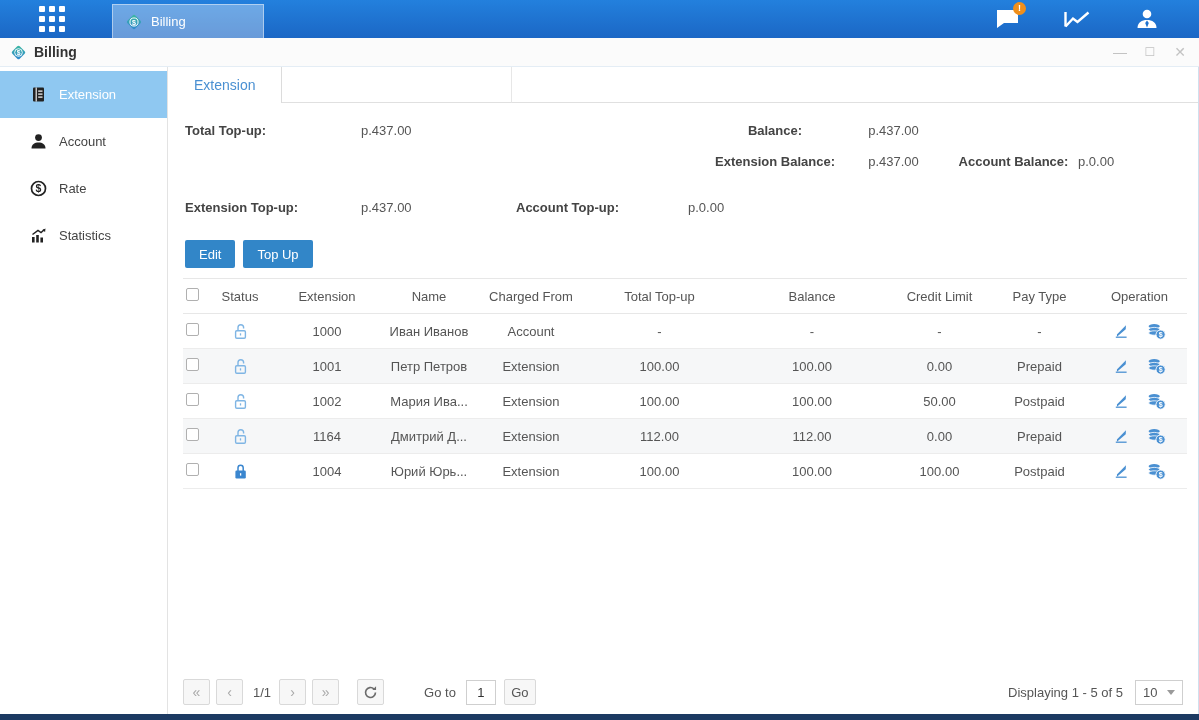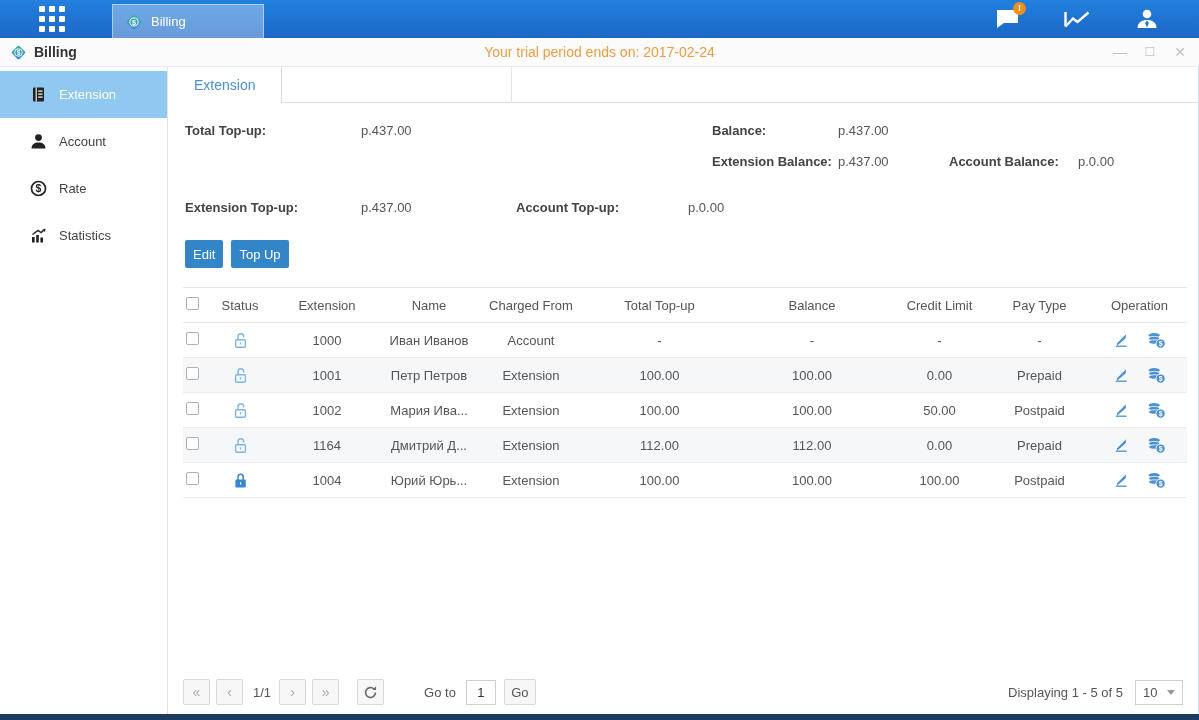--- a/index.html
+++ b/index.html
@@ -36,27 +36,27 @@
 
   .main { flex:1 1 auto; display:flex; flex-direction:column; min-width:0; }
   .tabstrip { height:36px; display:flex; flex:0 0 auto; }
   .tab { padding:0 26px; display:flex; align-items:center; font-size:14px; color:#4a90d2;
          border-right:1px solid #dcdcdc; background:#fff; cursor:pointer; }
   .tab-ghost { width:230px; border-right:1px solid #e7e7e7; border-bottom:1px solid #e0e0e0; }
   .tab-rest { flex:1; border-bottom:1px solid #e0e0e0; }
 
   .summary { padding:12px 0 0 17px; display:flex; font-size:13px; color:#555; flex:0 0 auto; }
   .sum-left  { display:grid; grid-template-columns:130px 109px 126px auto; grid-auto-rows:31px; align-items:center; width:527px;gap:46px; }
-  .sum-right { display:grid; grid-template-columns:126px 111px 129px auto; grid-auto-rows:31px; align-items:center; }
+  .sum-right { display:grid; grid-template-columns:126px 111px 129px auto; grid-auto-rows:31px; align-items:center;text-align:center; }
   .sum-label { font-weight:bold; color:#444; }
 
   .btn-row { margin:17px 0 0 17px; display:flex; gap:8px; flex:0 0 auto; }
-  .btn-blue { background:#3286c8; color:#fff; border:none; font-size:13px; height:28px; padding:0 8px; border-radius:2px; cursor:pointer; font-family:inherit; }
-
-  .tablewrap { margin:19px 15px 0 15px; flex:0 0 auto; }
+  .btn-blue { background:#3286c8; color:#fff; border:none; font-size:13px; height:28px; padding:0 14px; border-radius:2px; cursor:pointer; font-family:inherit; }
+
+  .tablewrap { margin:10px 15px 0 15px; flex:0 0 auto; }
   table { width:100%; border-collapse:collapse; font-size:13px; color:#555; table-layout:fixed; }
   thead tr { border-top:1px solid #e7e7e7; border-bottom:1px solid #e7e7e7; }
   th { font-weight:normal; color:#555; height:35px; text-align:center; }
   td { height:35px; text-align:center; border-bottom:1px solid #ececec; }
   tbody tr:nth-child(even) { background:#f6f7f8; }
   th.chk, td.chk { text-align:left; padding-left:3px; }
   .cbox { width:13px; height:13px; border:1px solid #b0b0b0; border-radius:2px; background:#fff; display:inline-block; cursor:pointer; }
   td.status svg { vertical-align:middle; }
   td.status .lock-closed { display:none; }
   td.status.locked .lock-closed { display:inline; }
@@ -144,21 +144,20 @@
           <stop offset="0" stop-color="#3cb9a0"></stop>
               <stop offset="1" stop-color="#2f86d0"></stop>
             </linearGradient>
           </defs>
         <rect x="4.6" y="4.6" width="14.8" height="14.8" rx="2.5" transform="rotate(45 12 12)" fill="url(#dg2)"></rect>
         <circle cx="12" cy="12" r="5.4" fill="none" stroke="#fff" stroke-width="1.3"></circle>
         <text x="12" y="15.4" font-size="9.5" font-weight="bold" fill="#fff" text-anchor="middle" font-family="Liberation Sans, sans-serif">$</text>
       </svg>
       <b>Billing</b>
     </div>
-    <div class="trial">Your trial period ends on: 2017-02-24</div>
     <div class="win-controls">
       <span>—</span>
       <span style="font-size:12px;">☐</span>
       <span>✕</span>
     </div>
   </div>
 
   <div class="body">
 
     <div class="sidebar">

